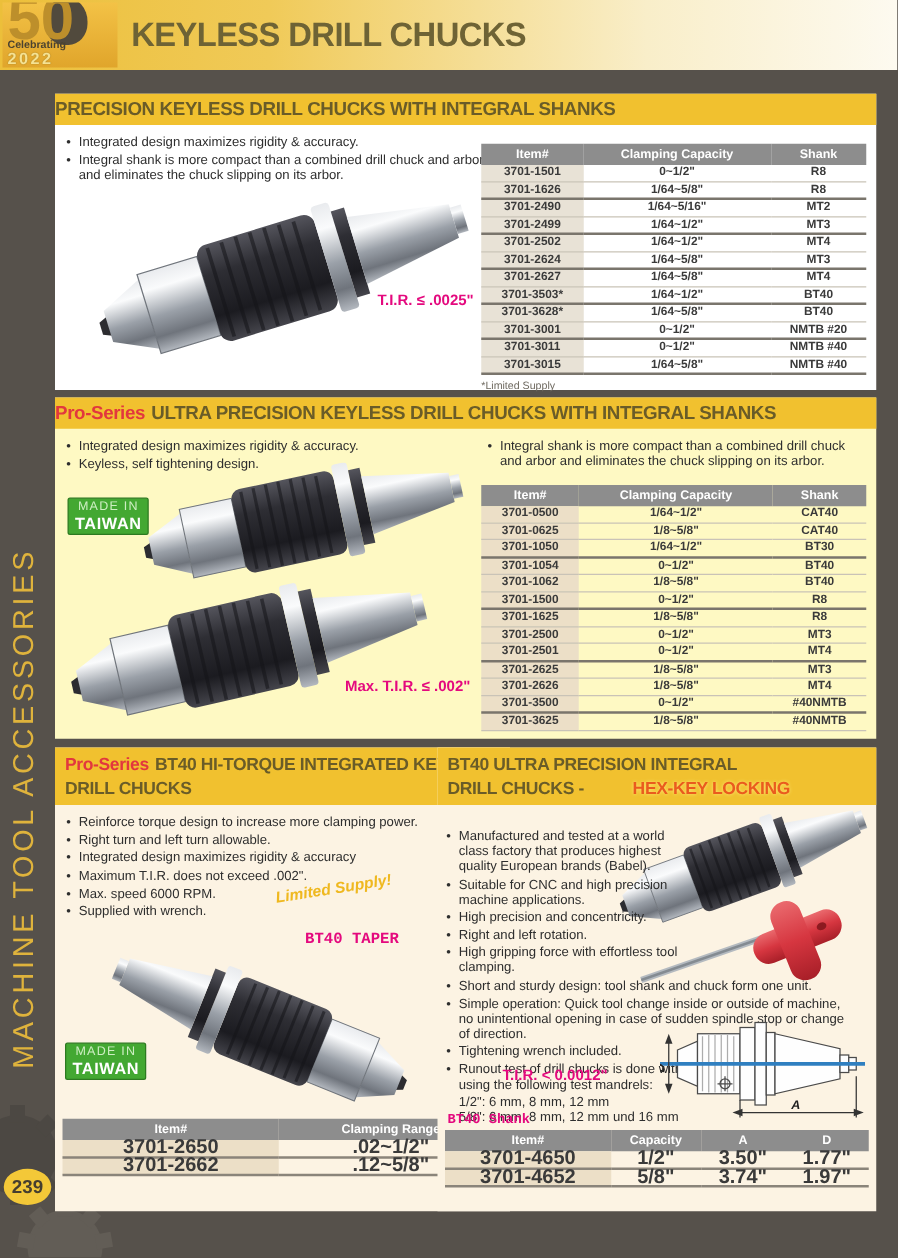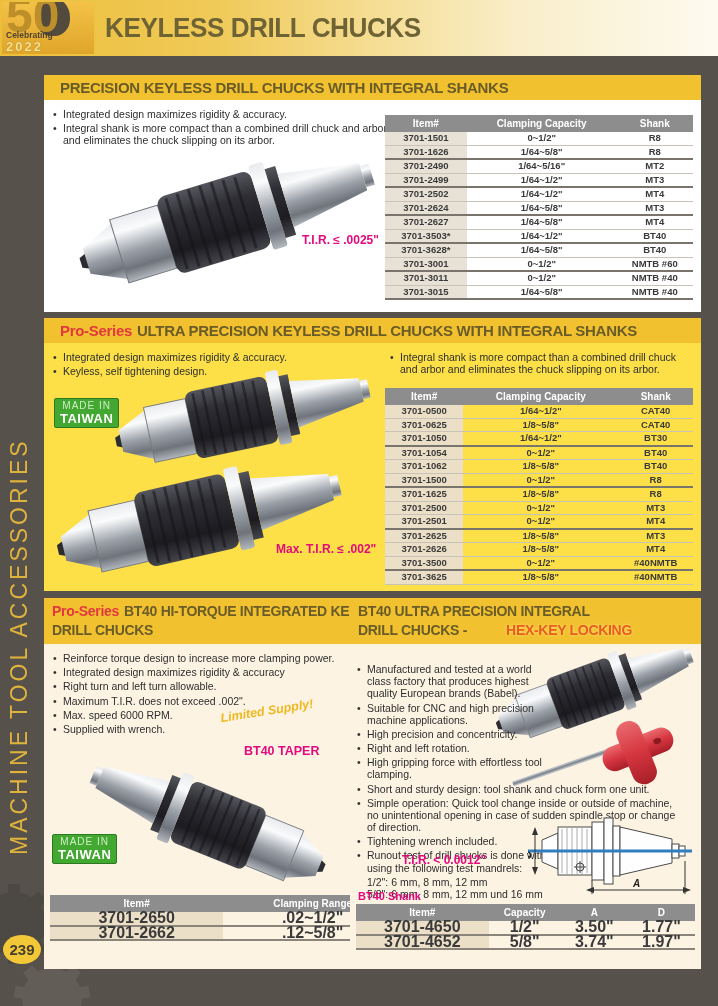--- a/index.html
+++ b/index.html
@@ -26,25 +26,25 @@
     display:flex;align-items:center;justify-content:center;
     writing-mode:vertical-rl;transform:rotate(180deg);
     font-size:23px;color:#dfb33c;letter-spacing:3px;white-space:nowrap;}
   .pagebadge{position:absolute;left:3px;top:935px;width:38px;height:29px;border-radius:50%;
     background:#f3c838;color:#453e2f;font-size:15px;font-weight:bold;
     display:flex;align-items:center;justify-content:center;z-index:3;}
   .gears{position:absolute;left:0;bottom:0;z-index:0;}
   
   .card{position:absolute;z-index:1;}
   .card.s1{left:44px;top:75px;width:657px;height:237px;background:#ffffff;}
-  .card.s2{left:44px;top:318px;width:657px;height:273px;background:#fde047;}
+  .card.s2{left:44px;top:318px;width:657px;height:273px;background:#fef9c3;}
   .card.s3{left:44px;top:598px;width:364px;height:371px;background:#fcf3e3;}
   .card.s4{left:350px;top:598px;width:351px;height:371px;background:#fcf3e3;}
   .secbar{background:#f1c12f;color:#6a5c28;font-weight:bold;font-size:15px;
-    letter-spacing:-0.3px;padding:4px 8px 3px 16px;line-height:18px;}
+    letter-spacing:-0.3px;padding:4px 8px 3px 0;line-height:18px;}
   .secbar.small{font-size:14px;line-height:19px;padding:4px 8px;}
   .pro{color:#e2373e;margin-right:5px;}
   .hex{color:#ea5b1e;text-shadow:0 0 3px #ffe87a;margin-left:3px;padding-left:36px;}
   
   ul.bul{list-style:none;margin:0;padding:0;font-size:10.5px;color:#2e2e2e;line-height:1.16;}
   ul.bul li{position:relative;padding-left:11px;margin:2px 0;}
   ul.bul li::before{content:"\2022";position:absolute;left:1px;}
   .mandrel{font-size:10.5px;color:#2e2e2e;line-height:1.2;padding-left:11px;}
   
   table{border-collapse:collapse;width:100%;}
@@ -53,21 +53,21 @@
     padding:1px 0;border-bottom:1px solid #c9c3b7;}
   .t-white td:first-child{background:#e8e2d6;}
   .t-cream td:first-child{background:#ecdfc7;margin-top:28px;}
   .g2 tbody tr:nth-child(2n) td{border-bottom:2px solid #7a756c;}
   .g3 tbody tr:nth-child(3n) td{border-bottom:2px solid #7a756c;}
   .tall td{padding:1px 0;border-bottom:2px solid #8a847a;font-size:16px;}
   .tblwrap1{position:absolute;left:341px;top:40px;width:308px;}
   .footnote{font-size:8.5px;color:#6f6a60;margin-top:3px;}
   
   .tir{color:#e4097e;font-weight:bold;font-size:12px;position:absolute;white-space:nowrap;}
-  .maglabel{color:#e4097e;font-weight:bold;font-size:12.5px;position:absolute;white-space:nowrap;}
+  .maglabel{color:#e4097e;font-weight:bold;font-size:12.5px;position:absolute;white-space:nowrap;font-family:Liberation Mono, monospace;}
   .limited{position:absolute;color:#efb81f;font-weight:bold;font-style:italic;font-size:12.5px;
     transform:rotate(-9deg);white-space:nowrap;}
   .badge-tw{position:absolute;background:#43a832;border:1px solid #2c7a20;border-radius:2px;
     padding:2px 5px;text-align:center;line-height:1;}
   .badge-tw .l1{display:block;font-size:10px;font-weight:normal;color:#cdeec2;letter-spacing:1px;}
   .badge-tw .l2{display:block;font-size:13px;font-weight:bold;color:#fff;letter-spacing:.5px;margin-top:1px;}
   .photo{position:absolute;}
 </style>
 </head>
 <body>
@@ -203,34 +203,35 @@
             <td>BT40</td>
           </tr>
           <tr>
             <td>3701-3628*</td>
             <td>1/64~5/8"</td>
             <td>BT40</td>
           </tr>
           <tr>
             <td>3701-3001</td>
             <td>0~1/2"</td>
-            <td>NMTB #60</td>
+            <td>NMTB #20</td>
           </tr>
           <tr>
             <td>3701-3011</td>
             <td>0~1/2"</td>
             <td>NMTB #40</td>
           </tr>
           <tr>
             <td>3701-3015</td>
             <td>1/64~5/8"</td>
             <td>NMTB #40</td>
           </tr>
         </tbody>
       </table>
+    <div class="footnote">*Limited Supply</div>
   </div>
 </div>
 
 <div class="card s2">
   <div class="secbar"><span class="pro">Pro-Series</span><span>ULTRA PRECISION KEYLESS DRILL CHUCKS WITH INTEGRAL SHANKS</span></div>
   <ul class="bul" style="position:absolute;left:8px;top:31px;width:320px;">
       <li>Integrated design maximizes rigidity &amp; accuracy.</li>
       <li>Keyless, self tightening design.</li>
     </ul>
   <ul class="bul" style="position:absolute;left:345px;top:31px;width:300px;">
@@ -322,22 +323,22 @@
           </tr>
         </tbody>
       </table>
   </div>
 </div>
 
 <div class="card s3">
   <div class="secbar small"><span class="pro">Pro-Series</span><span>BT40 HI-TORQUE INTEGRATED KEYLESS DRILL CHUCKS</span></div>
   <ul class="bul" style="position:absolute;left:8px;top:52px;width:286px;">
       <li>Reinforce torque design to increase more clamping power.</li>
+      <li>Right turn and left turn allowable.</li>
       <li>Integrated design maximizes rigidity &amp; accuracy</li>
-      <li>Right turn and left turn allowable.</li>
       <li>Maximum T.I.R. does not exceed .002".</li>
       <li>Max. speed 6000 RPM.</li>
       <li>Supplied with wrench.</li>
     </ul>
   <div class="limited" style="left:176px;top:106px;">Limited Supply!</div>
   <div class="maglabel" style="left:200px;top:146px;">BT40 TAPER</div>
   <svg class="photo" style="left:2px;top:142px;" width="296" height="152">
     <use href="#chuck" transform="translate(278,128) scale(-0.82,0.82) rotate(-22) translate(0,-45)"></use>
   </svg>
   <div class="badge-tw" style="left:8px;top:236px;">

